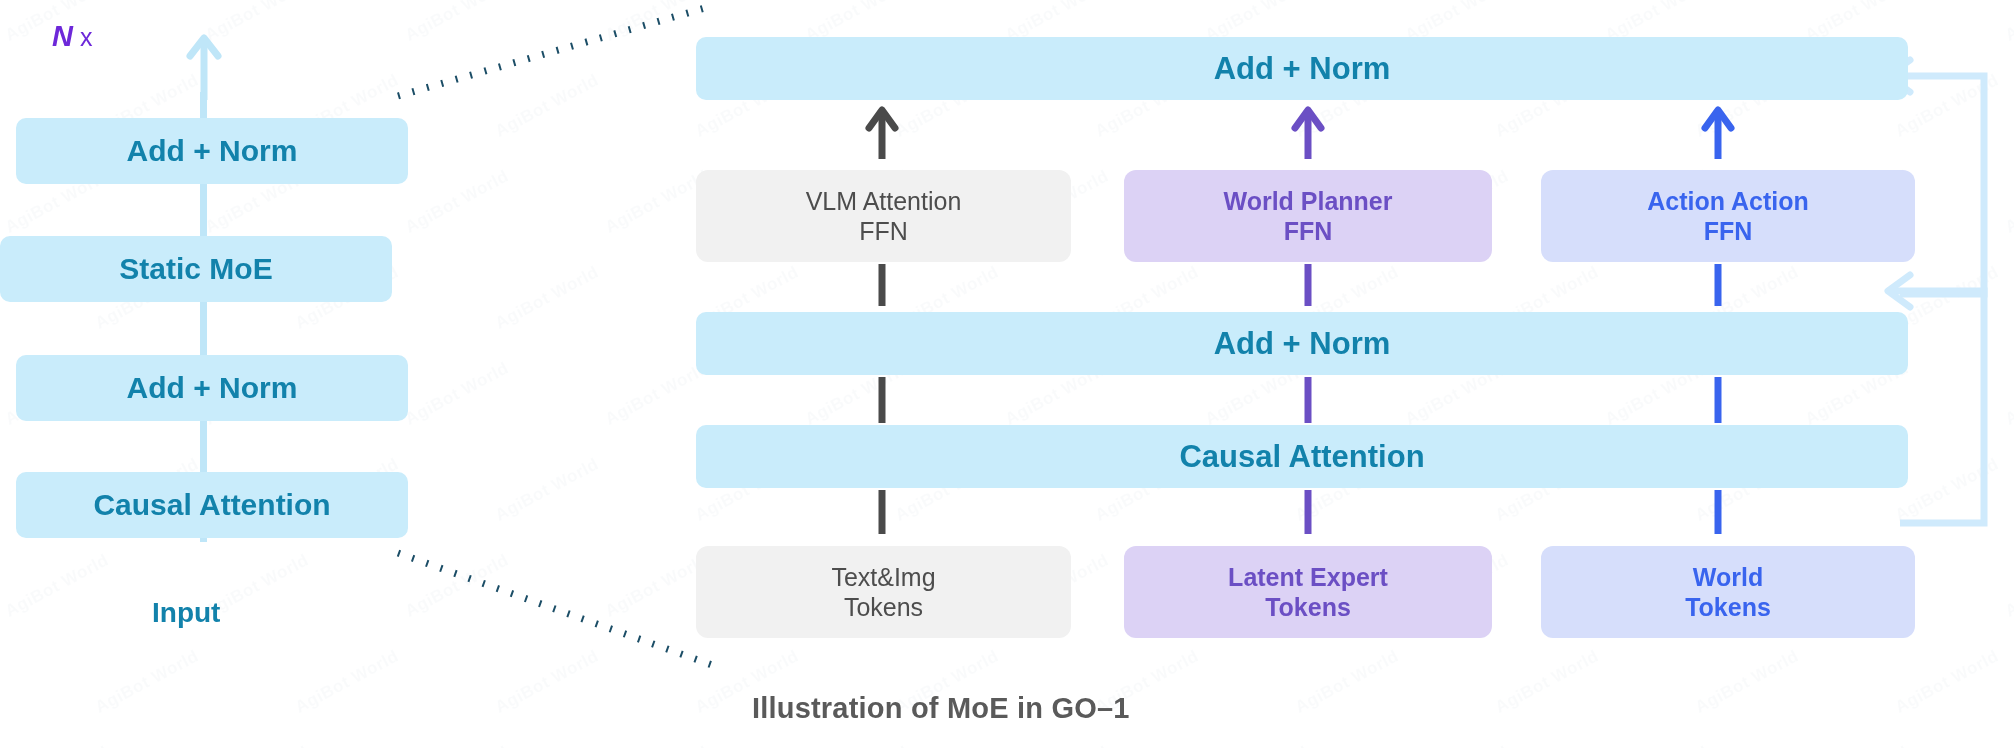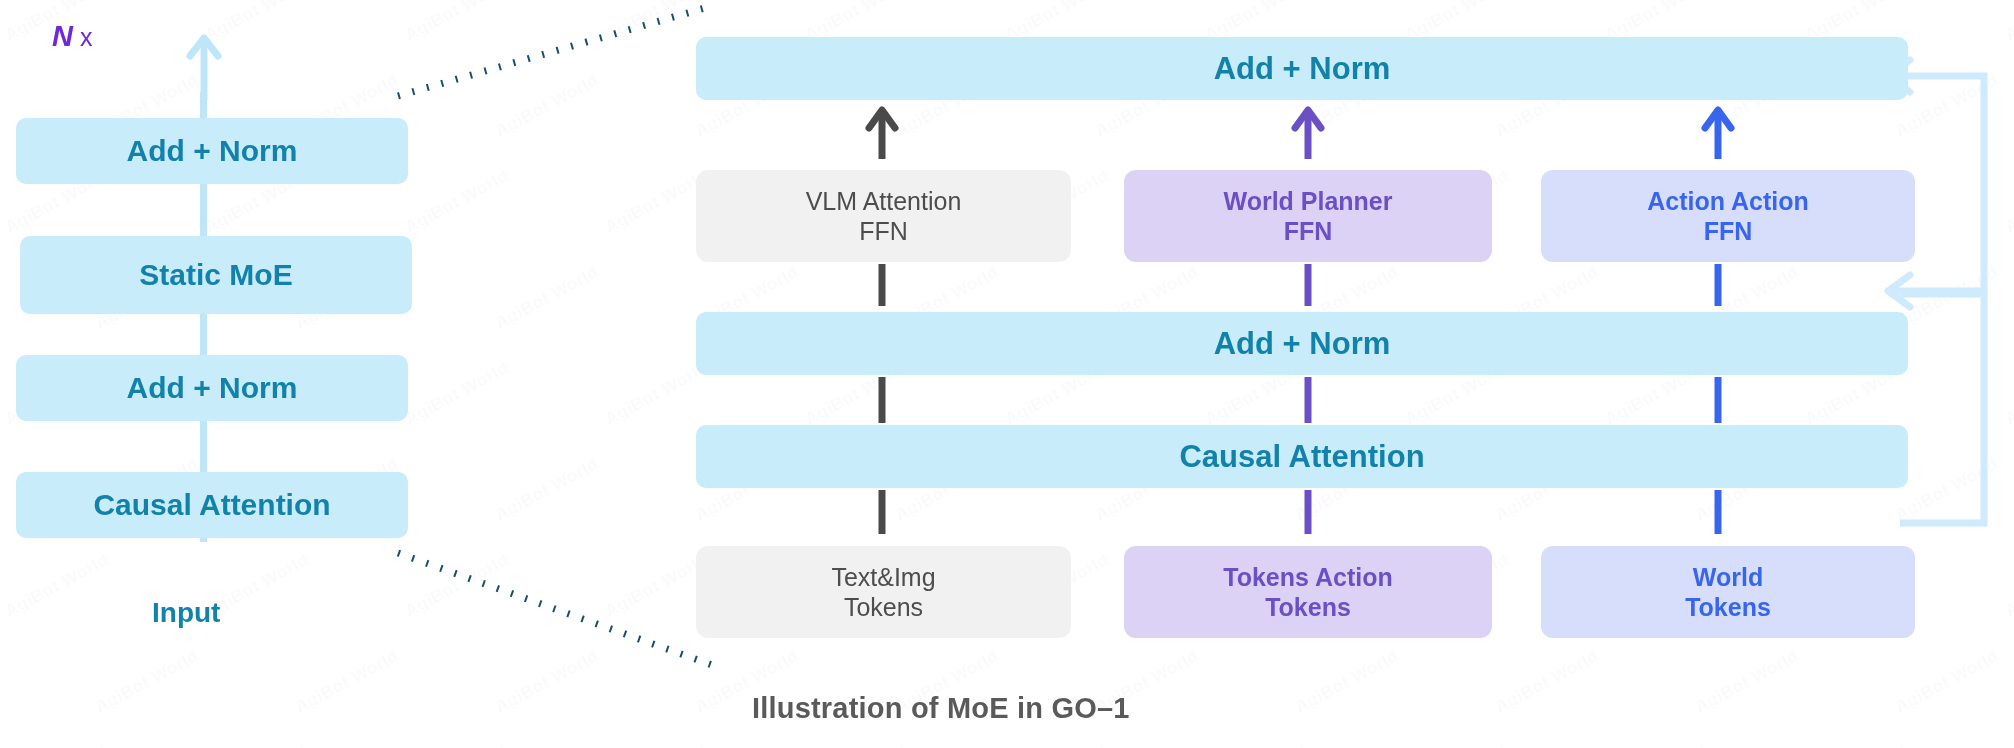--- a/index.html
+++ b/index.html
@@ -217,21 +217,21 @@
     <path d="M18 70 L18 10" stroke="#bfe6f8" stroke-width="7" fill="none"></path>
     <path d="M4 26 L18 8 L32 26" stroke="#bfe6f8" stroke-width="7" fill="none" stroke-linecap="round" stroke-linejoin="round"></path>
   </svg>
 
   <div class="vline" style="left:200px; top:92px; width:7px; height:450px; background:#bfe6f8;"></div>
 
   <div class="blk blk-cyan" style="left:16px; top:118px; width:392px; height:66px; font-size:30px;">
     <span>Add + Norm</span>
   </div>
 
-  <div class="blk blk-cyan" style="left:20px; top:236px; width:392px; height:78px; font-size:30px;">
+  <div class="blk blk-cyan" style="left:0; top:236px; width:392px; height:66px; font-size:30px;">
     <span>Static MoE</span>
   </div>
 
   <div class="blk blk-cyan" style="left:16px; top:355px; width:392px; height:66px; font-size:30px;">
     <span>Add + Norm</span>
   </div>
 
   <div class="blk blk-cyan" style="left:16px; top:472px; width:392px; height:66px; font-size:30px;">
     <span>Causal Attention</span>
   </div>
@@ -338,21 +338,21 @@
 
   <div class="blk blk-grey" style="left:696px; top:546px; width:375px; height:92px; font-size:25px; border-radius:12px;">
     <span>
       <span>Text&amp;Img</span><br>
       <span>Tokens</span>
     </span>
   </div>
 
   <div class="blk blk-purple" style="left:1124px; top:546px; width:368px; height:92px; font-size:25px; border-radius:12px;">
     <span>
-      <span>Tokens Action</span><br>
+      <span>Latent Expert</span><br>
       <span>Tokens</span>
     </span>
   </div>
 
   <div class="blk blk-blue" style="left:1541px; top:546px; width:374px; height:92px; font-size:25px; border-radius:12px;">
     <span>
       <span>World</span><br>
       <span>Tokens</span>
     </span>
   </div>

